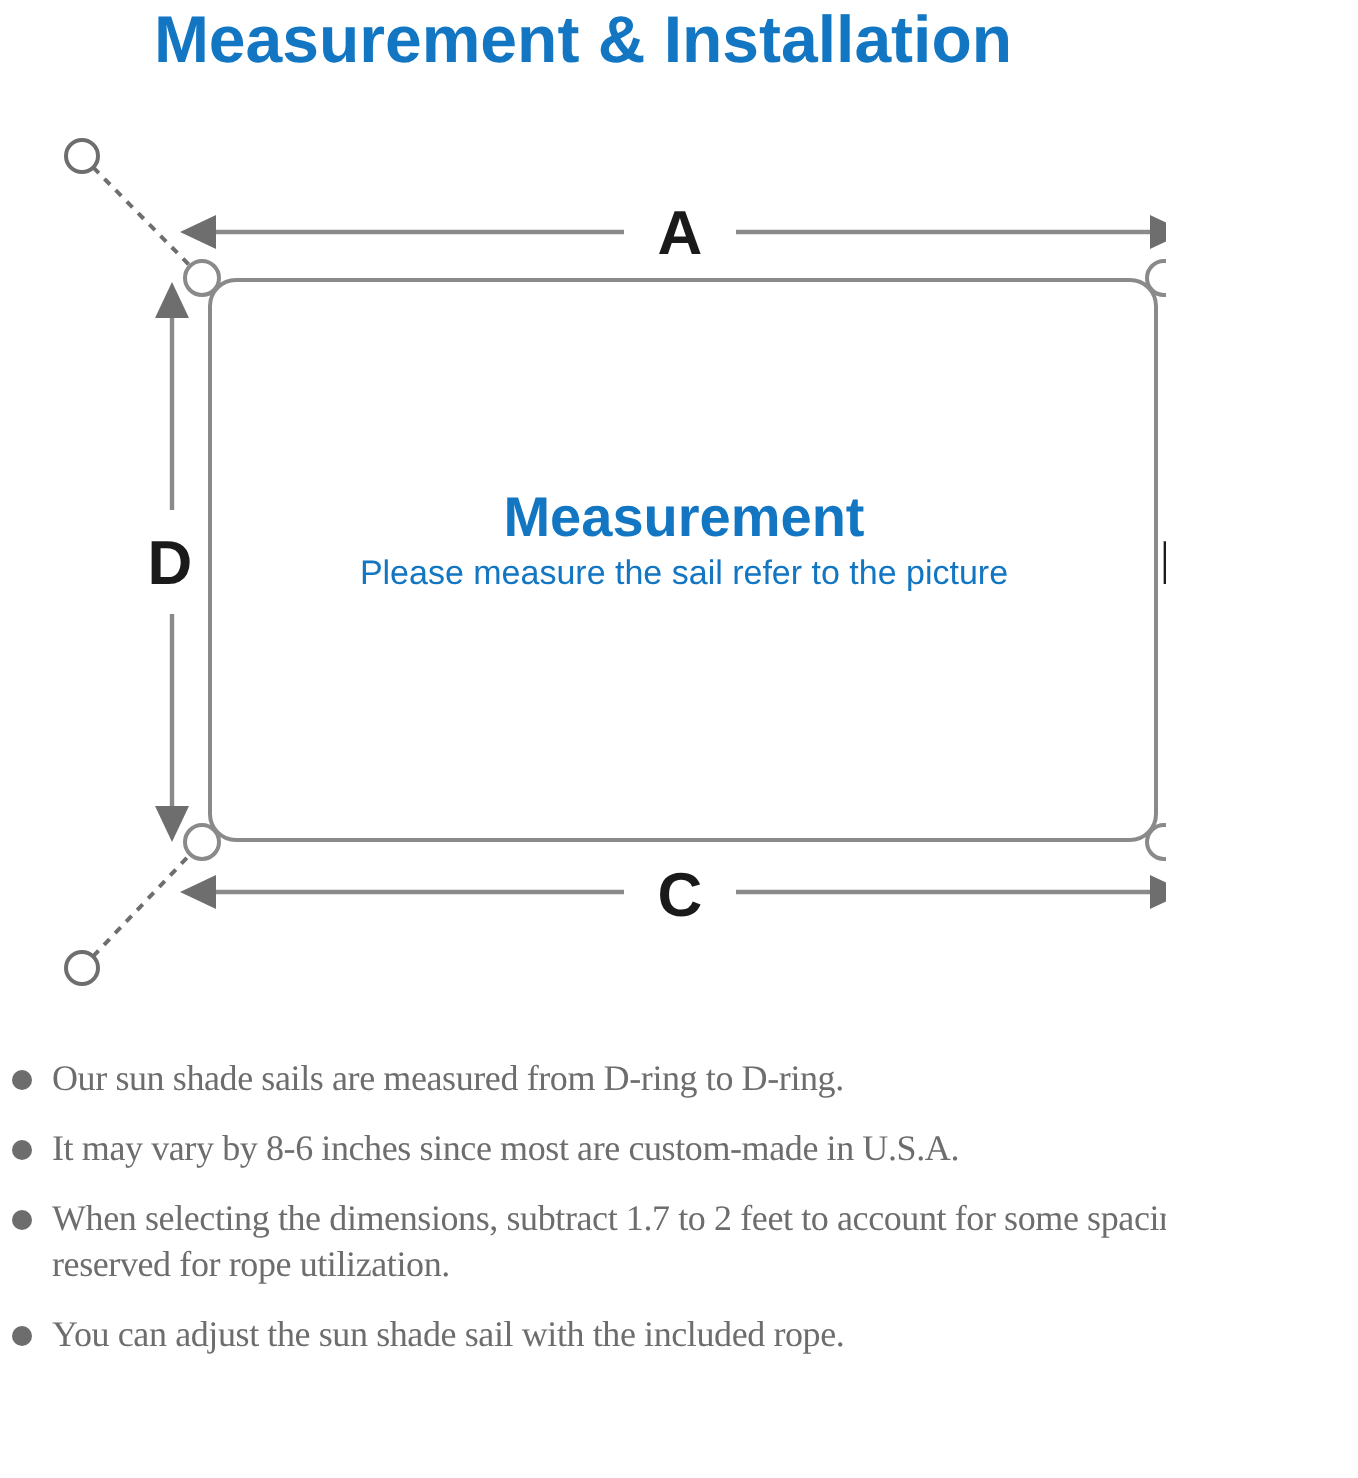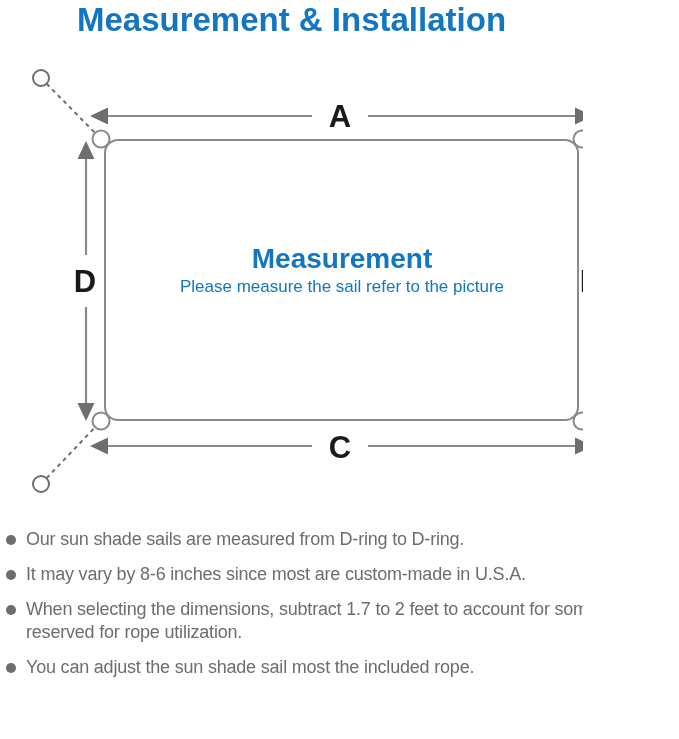--- a/index.html
+++ b/index.html
@@ -45,20 +45,21 @@
   .notes {
     position: absolute; top: 528px; left: 6px; width: 666px;
   }
   .note {
     display: flex; align-items: flex-start;
     margin-bottom: 12px;
     color: var(--text);
     font-size: 18px;
     line-height: 23px;
     letter-spacing: -0.2px;
+    font-family: Liberation Serif, serif;
   }
   .bullet {
     flex: none;
     width: 10px; height: 10px;
     border-radius: 50%;
     background: var(--text);
     margin: 7px 10px 0 0;
   }
   .note-text { white-space: pre; }
 </style>
@@ -125,17 +126,17 @@
       <span class="bullet"></span>
       <span class="note-text">It may vary by 8-6 inches since most are custom-made in U.S.A.</span>
     </div>
     <div class="note">
       <span class="bullet"></span>
       <span class="note-text">When selecting the dimensions, subtract 1.7 to 2 feet to account for some spacing
 reserved for rope utilization.</span>
     </div>
     <div class="note">
       <span class="bullet"></span>
-      <span class="note-text">You can adjust the sun shade sail most the included rope.</span>
+      <span class="note-text">You can adjust the sun shade sail with the included rope.</span>
     </div>
   </div>
 
 </div>
 
 </body></html>

